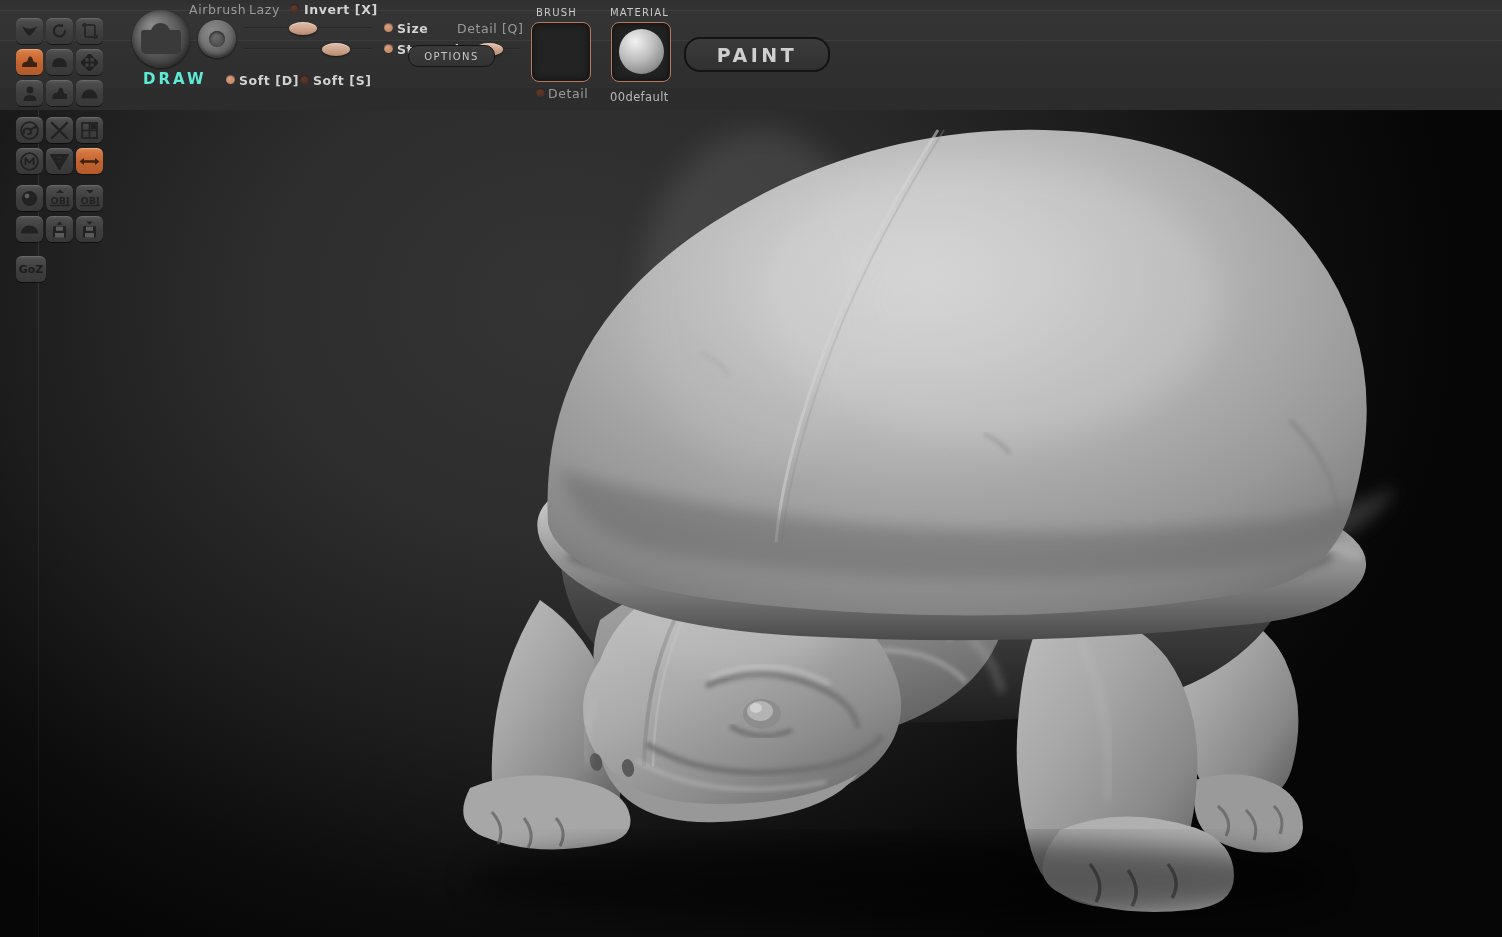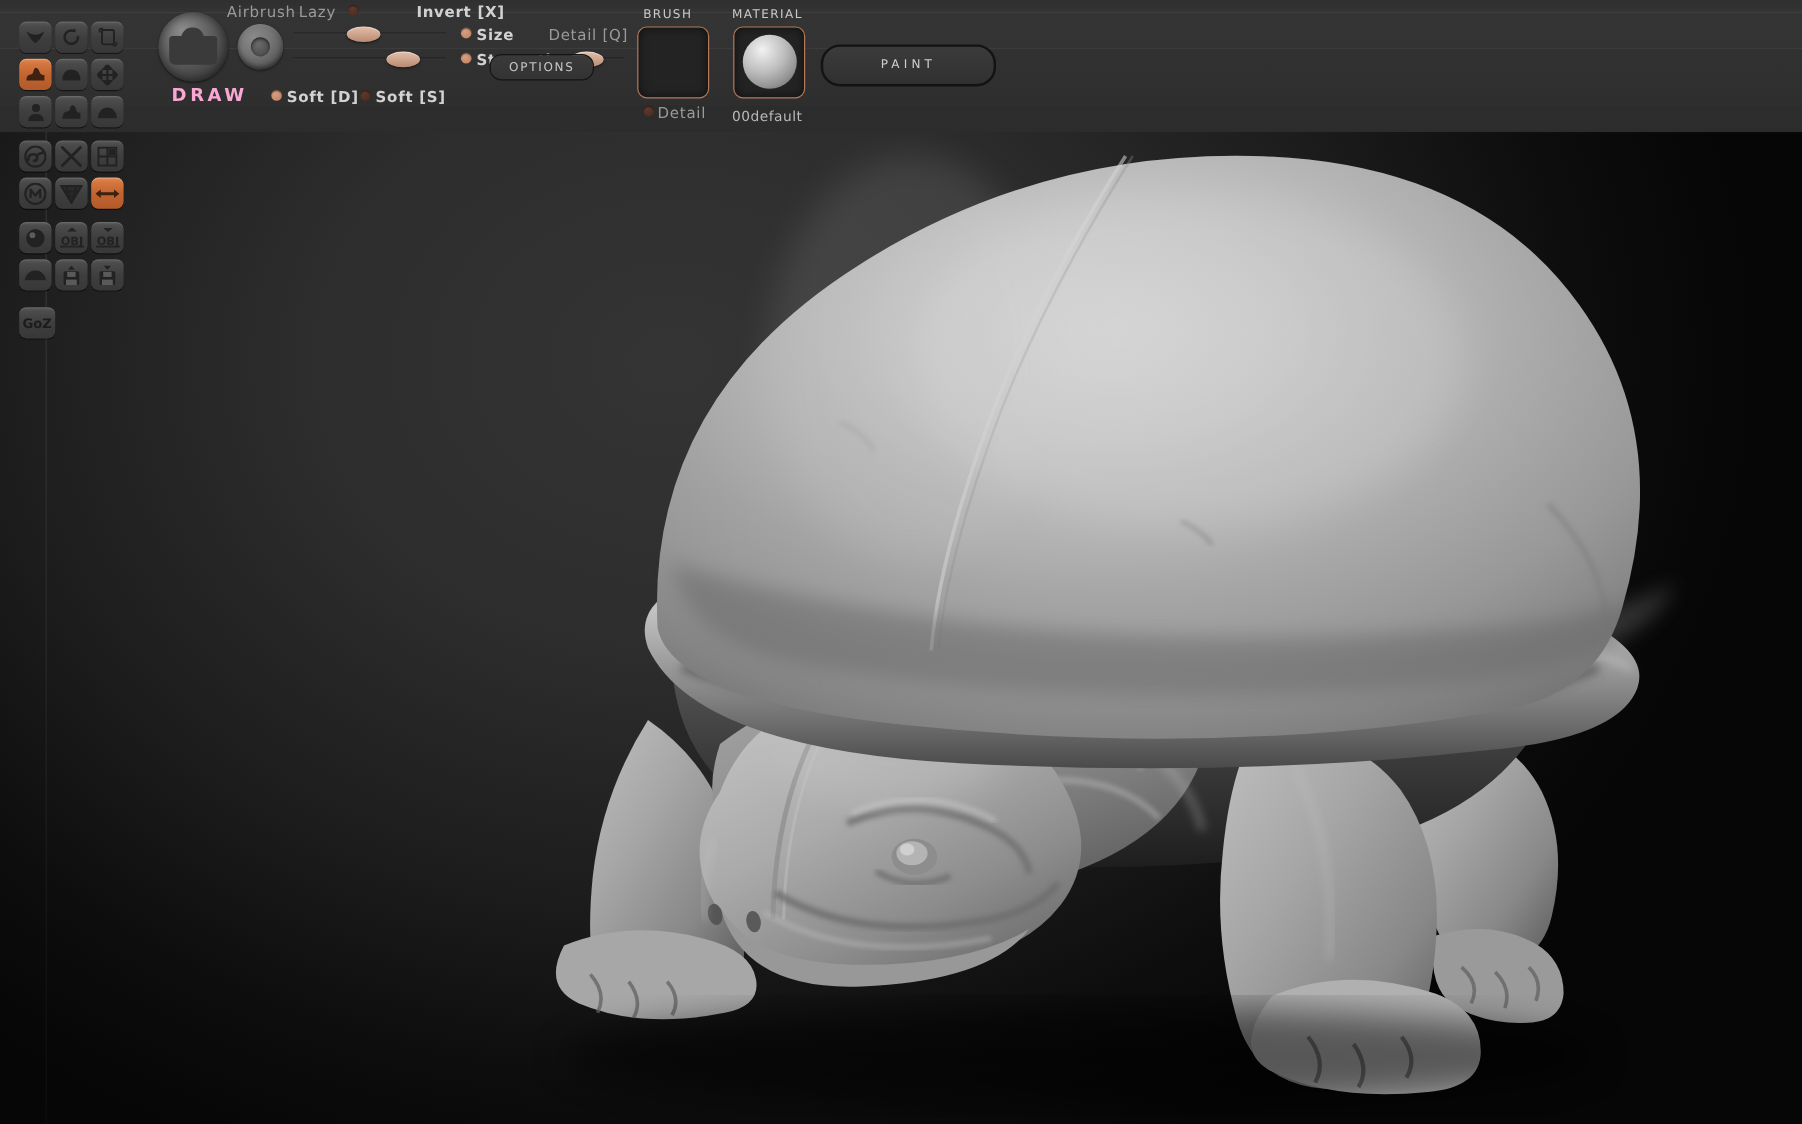--- a/index.html
+++ b/index.html
@@ -75,21 +75,21 @@
     position:absolute;left:9px;top:20px;width:40px;height:24px;
     background:#3a3a3a;
     border-radius:3px 3px 5px 5px;
   }
   #brush-globe .stroke-bump{
     position:absolute;left:19px;top:13px;width:19px;height:13px;
     background:#3a3a3a;border-radius:9px 9px 0 0;
   }
   #draw-label{
     position:absolute;left:143px;top:70px;
-    font-size:15px;font-weight:bold;letter-spacing:3px;color:#f9a8d4;
+    font-size:15px;font-weight:bold;letter-spacing:3px;color:#5eead4;
   }
 
   
   #stroke-donut{
     position:absolute;left:198px;top:20px;width:38px;height:38px;border-radius:50%;
     background:radial-gradient(circle at 36% 30%, #8a8a8a 0%, #757575 40%, #5a5a5a 72%, #474747 100%);
     box-shadow:inset 0 1px 2px rgba(255,255,255,0.12), inset 0 -2px 4px rgba(0,0,0,0.5), 0 1px 2px rgba(0,0,0,0.5);
     display:flex;align-items:center;justify-content:center;cursor:pointer;
   }
   #stroke-donut .hole{
@@ -144,21 +144,21 @@
     background:radial-gradient(circle at 36% 28%, #f2f2f2 0%, #dcdcdc 18%, #bdbdbd 44%, #959595 70%, #6e6e6e 90%, #5c5c5c 100%);
   }
   .swatch-caption{position:absolute;font-size:11.5px;color:#b9b9b9;letter-spacing:0.4px;}
 
   
   #paint-btn{
     position:absolute;left:684px;top:37px;width:142px;height:31px;
     border-radius:16px;border:2px solid #131313;
     background:linear-gradient(to bottom,#3b3b3b 0%,#363636 50%,#303030 100%);
     display:flex;align-items:center;justify-content:center;
-    font-size:10px;font-weight:normal;letter-spacing:3.5px;color:#cfcfcf;
+    font-size:19px;font-weight:bold;letter-spacing:3.5px;color:#cfcfcf;
     cursor:pointer;
   }
 </style>
 </head>
 <body>
 
 <div id="viewport">
   <div class="vp-line a"></div>
   <div class="vp-line b"></div>
 
@@ -448,21 +448,21 @@
 </div>
 <div id="draw-label">DRAW</div>
 
 <div id="stroke-donut">
   <div class="hole"></div>
 </div>
 
 <span class="tb-label" style="left:189px;top:2px;">Airbrush</span>
 <span class="tb-label" style="left:249px;top:2px;">Lazy</span>
 <span class="dot off" style="left:290px;top:4px;"></span>
-<span class="tb-label bright" style="left:304px;top:2px;margin-left:43px;">Invert [X]</span>
+<span class="tb-label bright" style="left:304px;top:2px;">Invert [X]</span>
 
 <span class="dot on" style="left:226px;top:75px;"></span>
 <span class="tb-label bright" style="left:239px;top:73px;">Soft [D]</span>
 <span class="dot off" style="left:300px;top:75px;"></span>
 <span class="tb-label bright" style="left:313px;top:73px;">Soft [S]</span>
 
 <div class="slider-track" style="left:244px;top:27px;width:128px;"></div>
 <div class="slider-knob" style="left:289px;top:22px;"></div>
 
 <div class="slider-track" style="left:244px;top:48px;width:128px;"></div>

